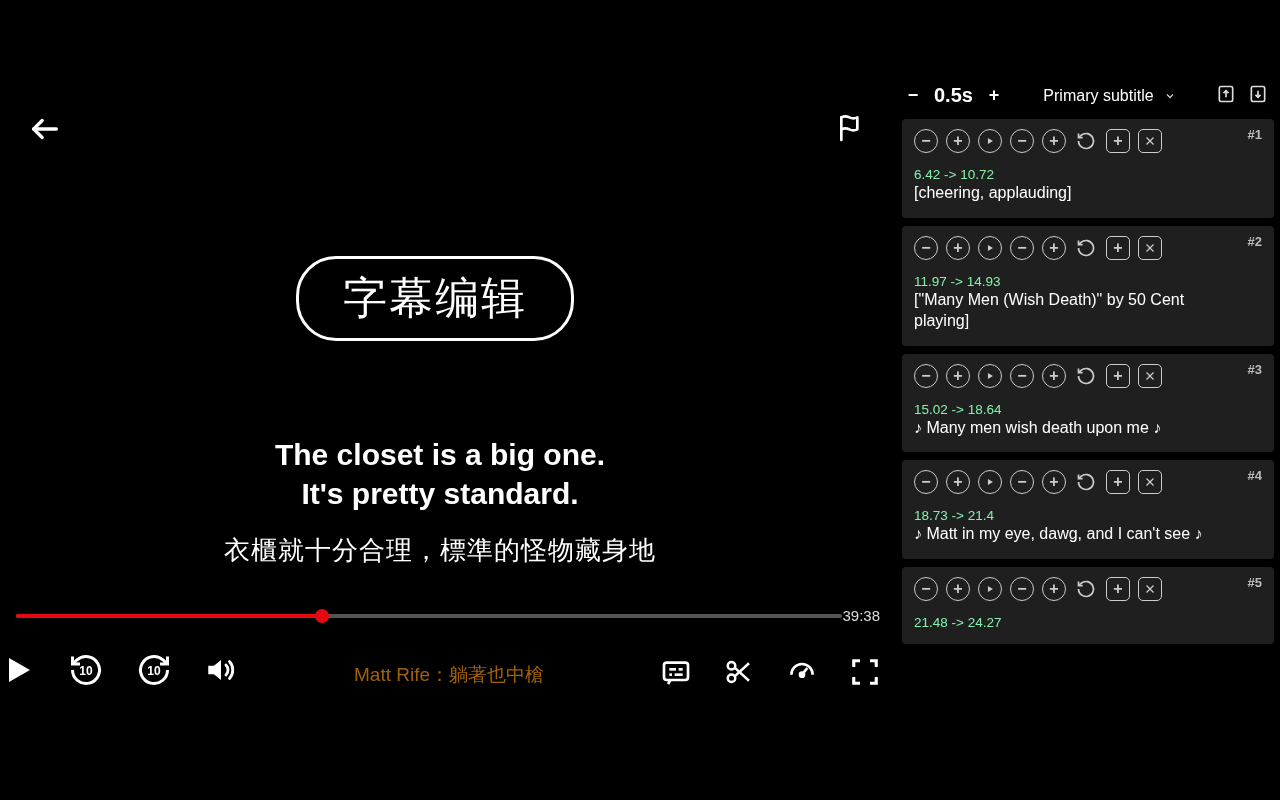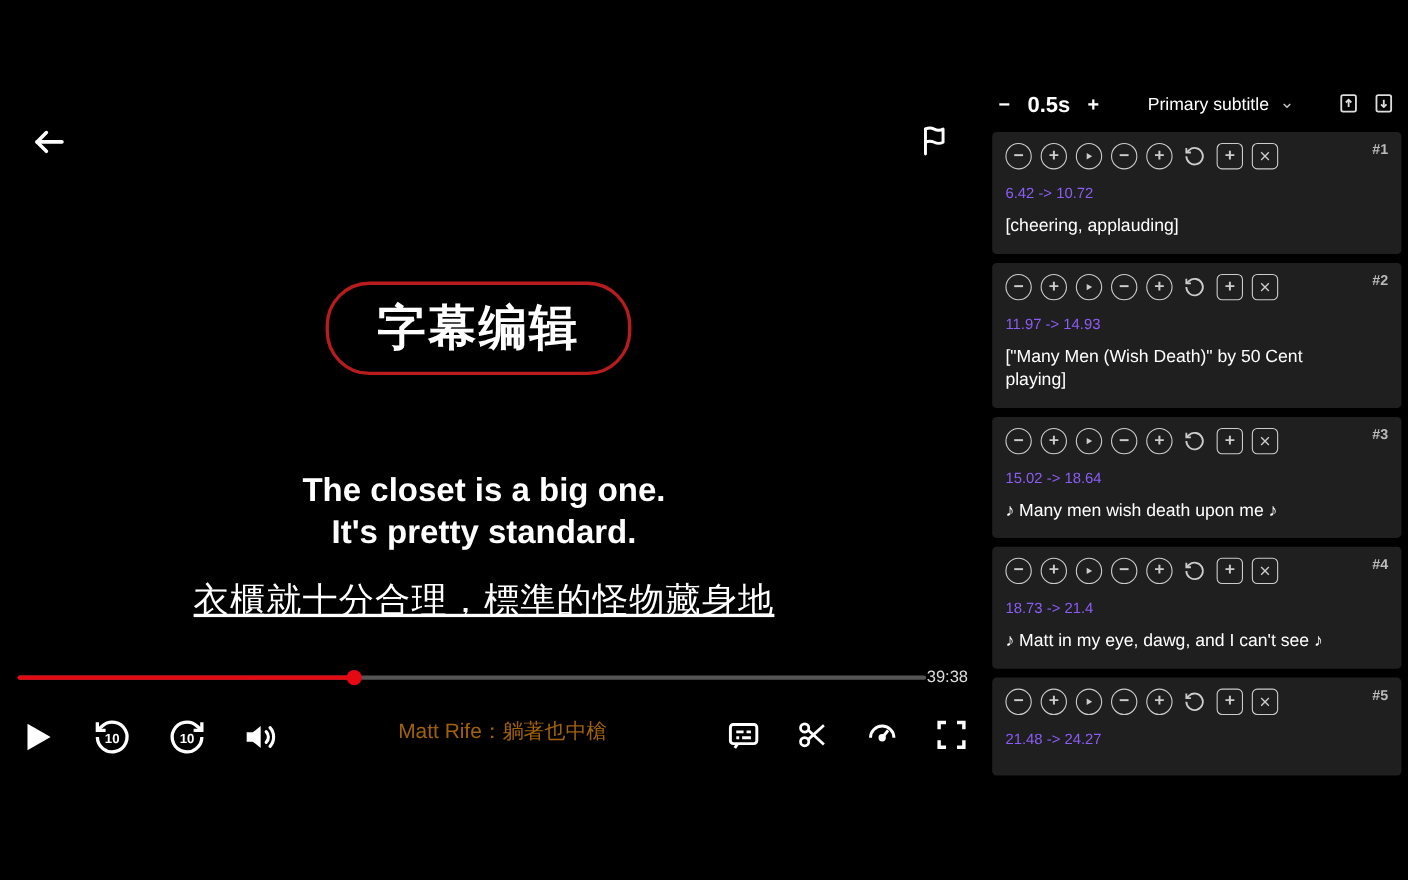--- a/index.html
+++ b/index.html
@@ -8,55 +8,55 @@
   .app { display: flex; width: 100%; height: 100%; }
 
   
   .video-area { position: relative; flex: 1; background: #000; }
 
   .back-btn { position: absolute; top: 112px; left: 28px; cursor: pointer; }
   .flag-btn { position: absolute; top: 112px; right: 28px; cursor: pointer; }
 
   .badge {
     position: absolute; top: 256px; left: 296px;
-    border: 3px solid #b91c1c; border-radius: 40px;
-    padding: 10px 44px; font-size: 44px; font-weight: 700;
+    border: 3px solid #ffffff; border-radius: 40px;
+    padding: 10px 44px; font-size: 44px; font-weight: 400;
     letter-spacing: 2px;
   }
 
   .subs { position: absolute; bottom: 232px; left: 0; right: 16px; text-align: center; }
   .sub-en { font-size: 30px; font-weight: 700; line-height: 1.3; }
-  .sub-zh { font-size: 32px; font-weight: 400; margin-top: 20px; letter-spacing: 1px; text-decoration: underline; }
+  .sub-zh { font-size: 26px; font-weight: 400; margin-top: 20px; letter-spacing: 1px; }
 
   .progress-wrap { position: absolute; bottom: 176px; left: 16px; right: 16px; display: flex; align-items: center; gap: 0; }
   .progress { flex: 1; height: 4px; background: #555; position: relative; border-radius: 2px; }
   .progress-fill { position: absolute; left: 0; top: 0; bottom: 0; background: #e50914; border-radius: 2px; }
   .progress-knob { position: absolute; top: 50%; width: 14px; height: 14px; background: #e50914; border-radius: 50%; transform: translate(-50%, -50%); }
   .time { font-size: 15px; color: #ddd; white-space: nowrap; }
 
-  .controls { position: absolute; bottom: 112px; left: 16px; right: 16px; display: flex; align-items: flex-start; }
+  .controls { position: absolute; bottom: 112px; left: 0; right: 16px; display: flex; align-items: flex-end; }
   .ctrl-left, .ctrl-right { display: flex; align-items: center; gap: 32px; }
   .ctrl-center { flex: 1; text-align: center; font-size: 19px; font-weight: 500; color: #a16207; }
   .icon-btn { cursor: pointer; display: inline-flex; align-items: center; justify-content: center; }
   .icon-btn svg { display: block; }
 
   
   .panel { width: 384px; background: #000; display: flex; flex-direction: column; padding-top: 80px; }
   .panel-header { display: flex; align-items: center; gap: 12px; padding: 4px 12px 12px 8px; font-size: 15px; }
   .step-btn { width: 18px; height: 18px; line-height: 16px; text-align: center; font-size: 18px; cursor: pointer; font-weight: 700; }
   .step-val { font-weight: 600; font-size: 20px; }
   .dropdown { flex: 1; display: flex; justify-content: center; align-items: center; gap: 10px; cursor: pointer; font-size: 16px; }
   .hdr-icon { cursor: pointer; }
 
   .cues { flex: 1; overflow-y: auto; padding: 0 6px 0 6px; }
   .cue { background: #1f1f1f; border-radius: 4px; margin-bottom: 8px; padding: 10px 12px 14px 12px; position: relative; }
   .cue-row1 { display: flex; align-items: center; gap: 8px; }
   .cue-idx { position: absolute; top: 8px; right: 12px; font-size: 13px; color: #bbb; font-weight: 600; }
-  .cue-time { font-size: 13.5px; color: #8b5cf6; margin-top: 14px; }
-  .cue-text { font-size: 16px; margin-top: 12px; line-height: 1.35; }
+  .cue-time { font-size: 13.5px; color: #86efac; margin-top: 14px; }
+  .cue-text { font-size: 16px; line-height: 1.35; }
 
   .mini { width: 24px; height: 24px; border: 1.8px solid #ccc; border-radius: 50%; display: inline-flex; align-items: center; justify-content: center; cursor: pointer; flex: none; }
   .mini.sq { border-radius: 5px; }
   .mini svg { display: block; }
   .mini-txt { font-size: 16px; font-weight: 700; color: #ccc; line-height: 1; }
 
   
   .cues::-webkit-scrollbar { width: 8px; }
   .cues::-webkit-scrollbar-thumb { background: #444; border-radius: 4px; }
 </style>

